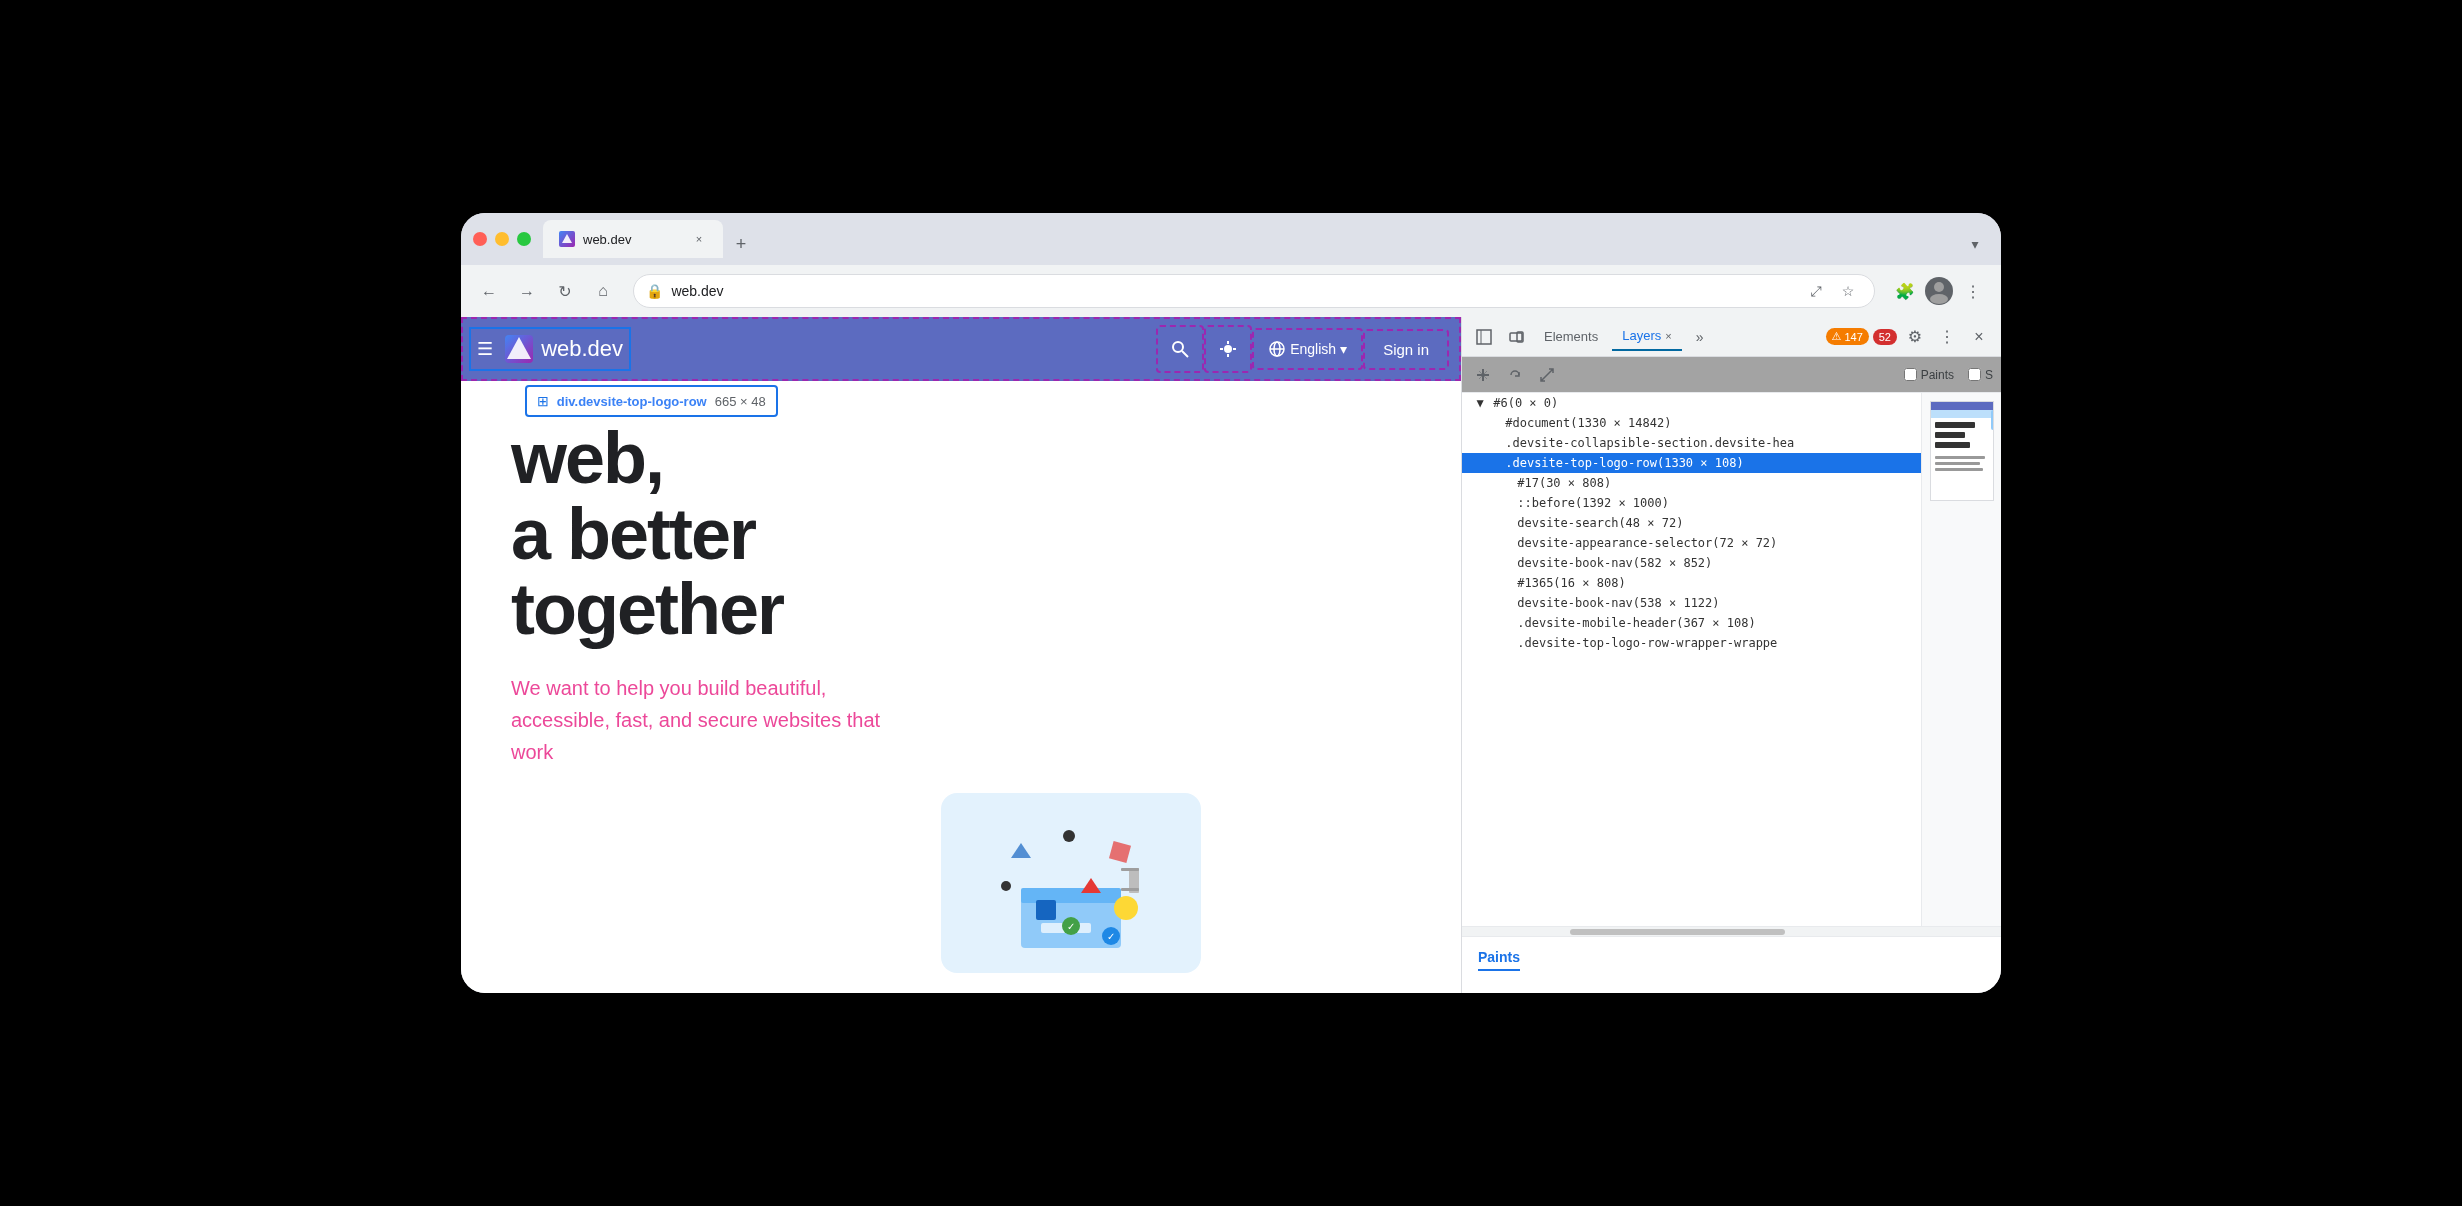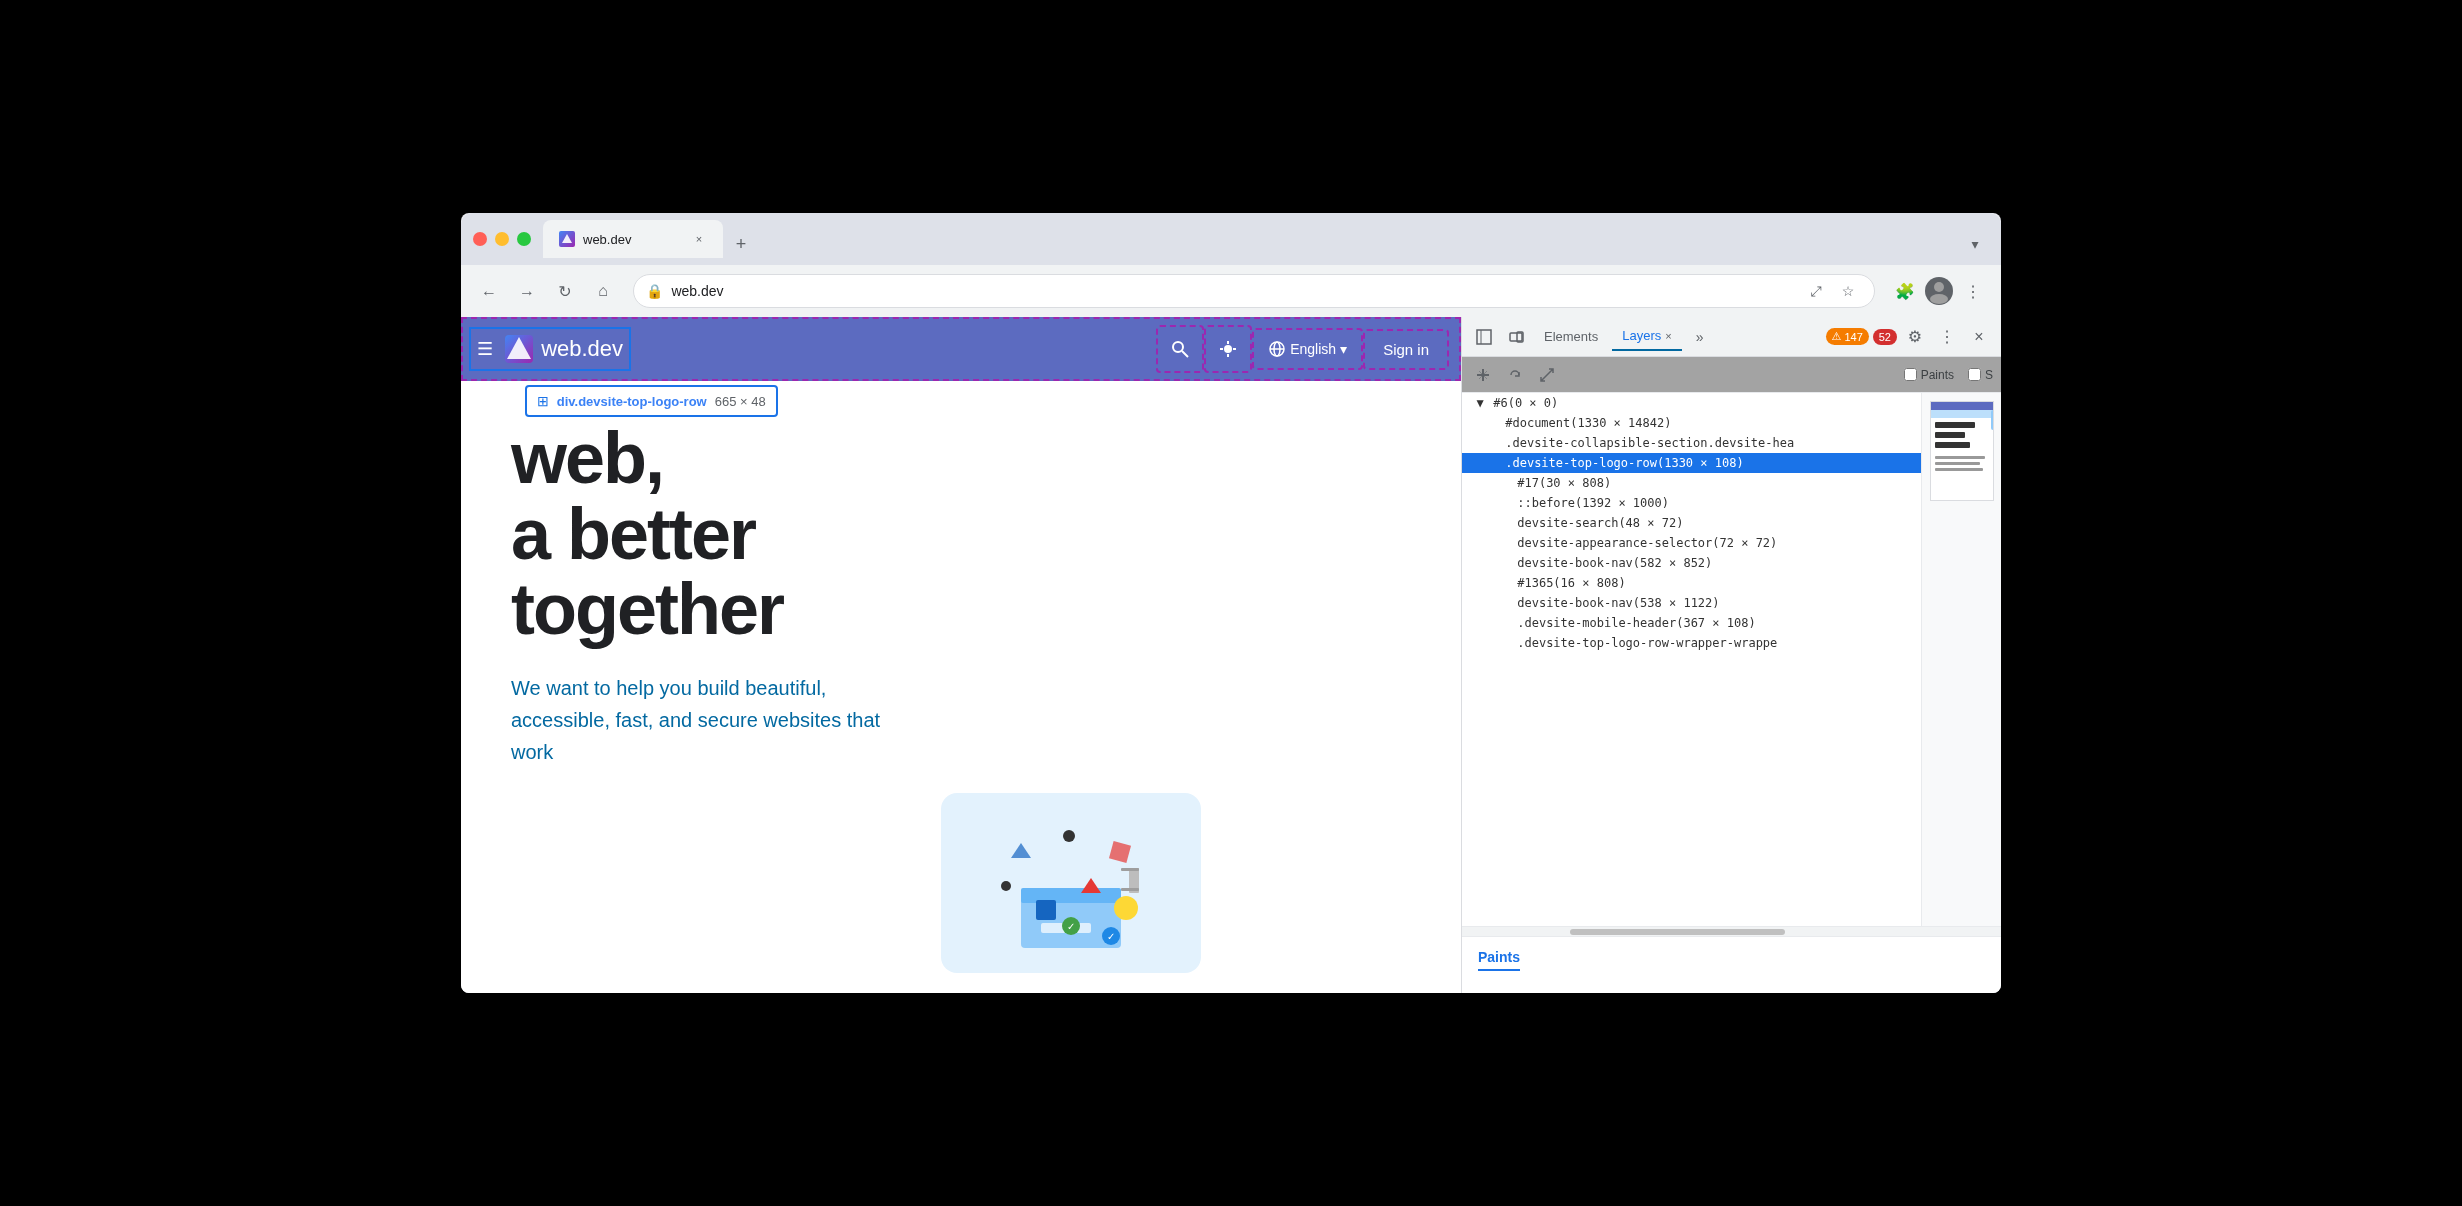--- a/index.html
+++ b/index.html
@@ -9,21 +9,21 @@
       justify-content: center;
       align-items: center;
       min-height: 100vh;
       font-family: -apple-system, BlinkMacSystemFont, 'Segoe UI', sans-serif;
     }
 
     .browser-window {
       width: 1540px;
       height: 780px;
       background: #e8eaf0;
-      border-radius: 8px;
+      border-radius: 24px;
       box-shadow: 0 20px 60px rgba(0,0,0,0.5);
       display: flex;
       flex-direction: column;
       overflow: hidden;
     }
 
     
     .title-bar {
       background: #dee1e9;
       height: 52px;
@@ -386,21 +386,21 @@
     .page-headline {
       font-size: 72px;
       font-weight: 900;
       color: #202124;
       line-height: 1.05;
       letter-spacing: -2px;
     }
 
     .page-subtitle {
       font-size: 20px;
-      color: #0369a1;
+      color: #ec4899;
       line-height: 1.6;
       margin-top: 24px;
       max-width: 380px;
     }
 
     
     .page-illustration {
       position: absolute;
       right: 260px;
       bottom: 20px;

